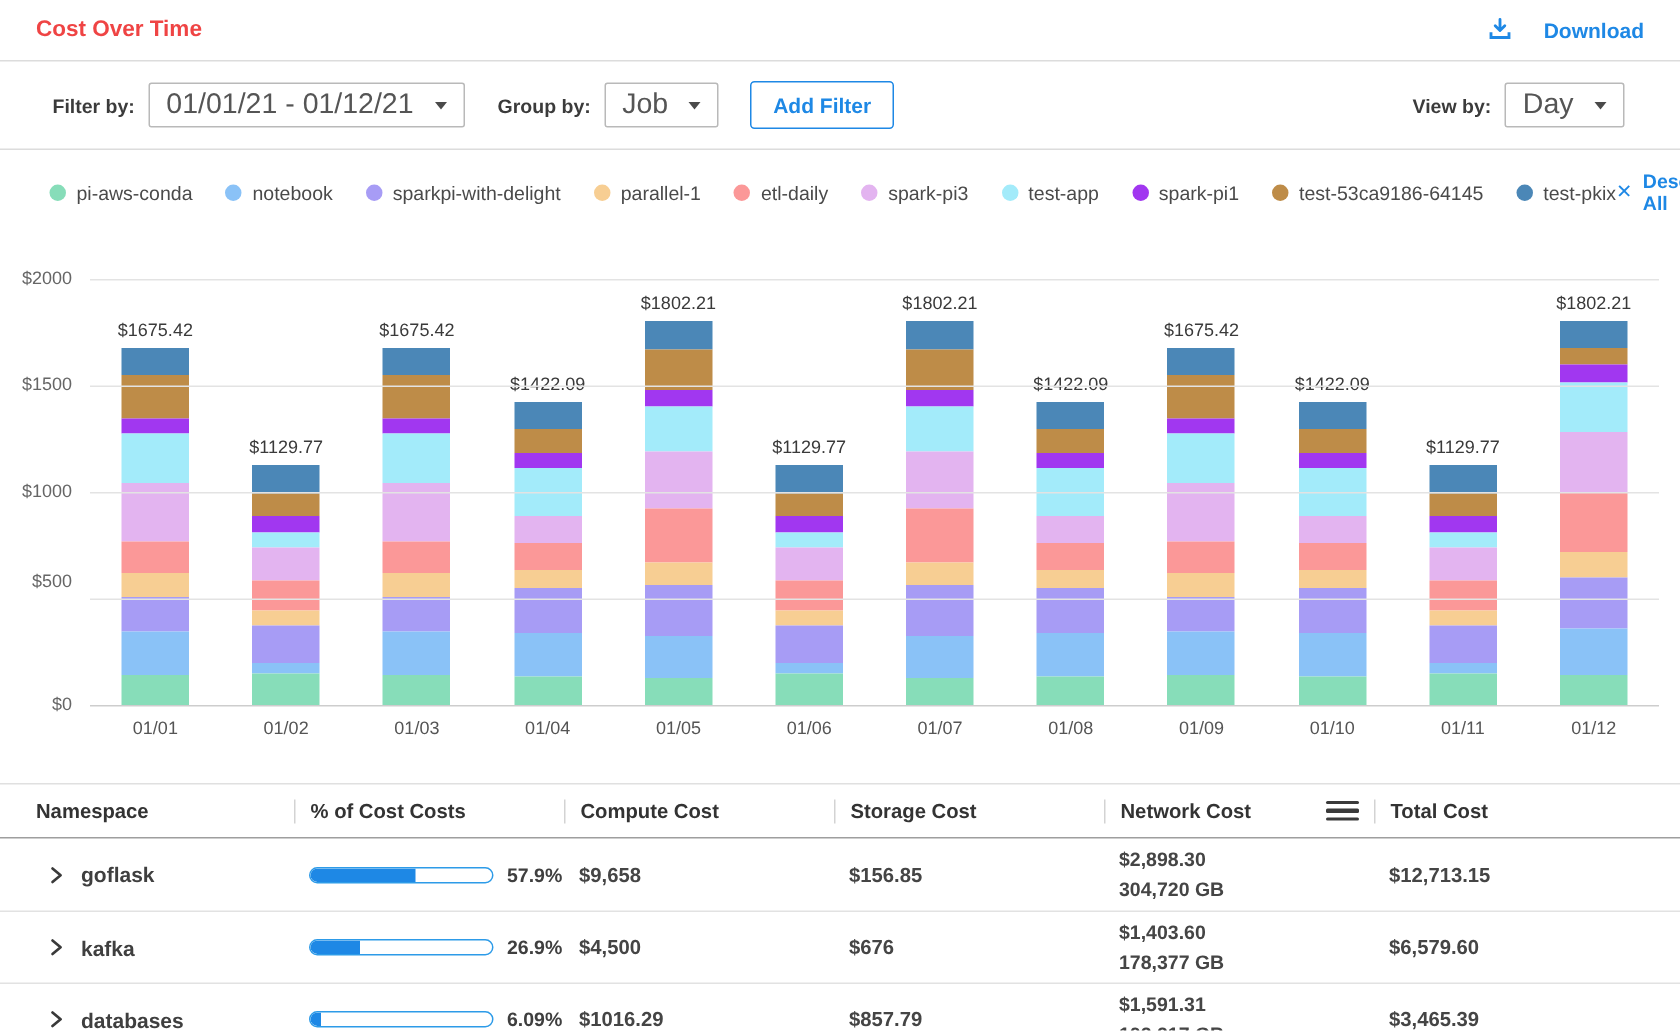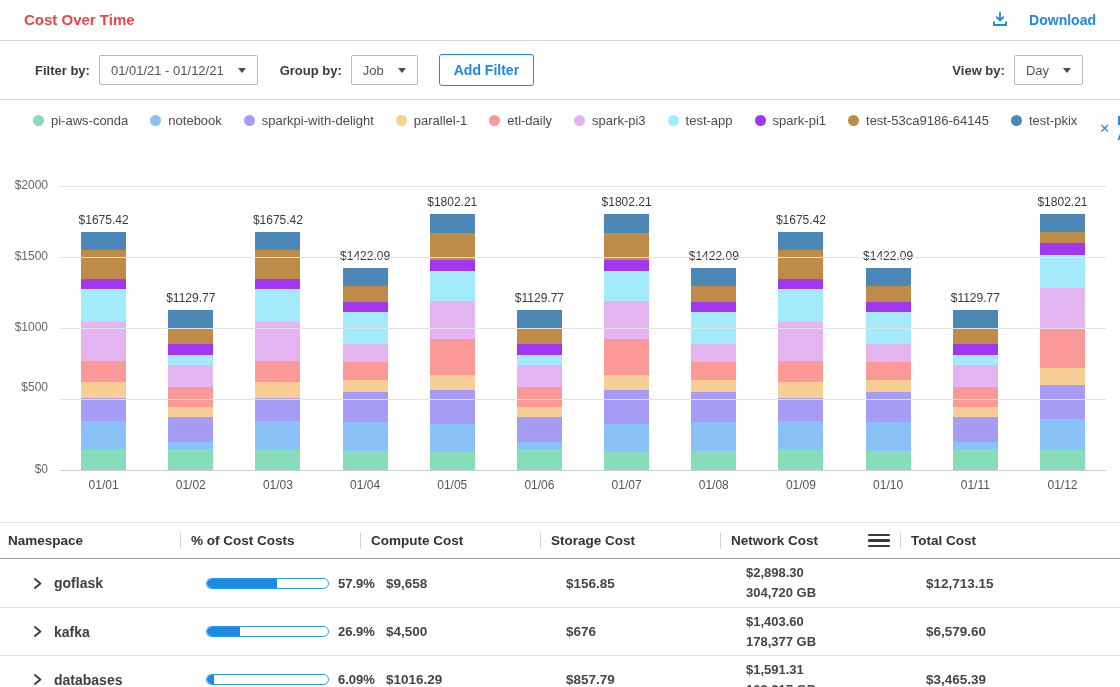--- a/index.html
+++ b/index.html
@@ -11,32 +11,32 @@
     padding:11px 24px 12px 24px; border-bottom:1px solid #DCDCDC; }
   .hdr-title { font-size:15px; font-weight:700; color:#ef4444; }
   .download { display:flex; align-items:center; gap:21px; color:#1E88E5;
     font-size:14px; font-weight:700; cursor:pointer; }
 
   
   .filter-bar { display:flex; align-items:center; padding:13px 37px 13px 35px;
     border-bottom:1px solid #DCDCDC; }
   .fb-label { font-size:13px; font-weight:700; color:#3B3B3B; margin-right:9px; }
   .select-box { display:flex; align-items:center; gap:14px; border:1px solid #B9B9B9;
-    border-radius:2px; background:#fff; padding:6px 11px; font-size:13px; color:#555;
+    border-radius:2px; background:#fff; padding:6px 11px; font-size:19px; color:#555;
     height:30px; cursor:pointer; }
   .caret { width:0; height:0; border-left:4.5px solid transparent;
     border-right:4.5px solid transparent; border-top:5.5px solid #4A4A4A; }
   .gap-l { margin-left:22px; }
   .add-filter { margin-left:21px; border:1px solid #1E88E5; color:#1E88E5;
     background:#fff; font-weight:700; font-size:14px; padding:0 14px; height:32px;
     border-radius:3px; cursor:pointer; font-family:inherit; }
   .view-by { margin-left:auto; display:flex; align-items:center; }
 
   
-  .legend { display:flex; align-items:flex-start; flex-wrap:nowrap; gap:22px;
+  .legend { display:flex; align-items:center; flex-wrap:nowrap; 
     padding:13px 24px 13px 33px; font-size:13px; color:#4A4A4A; }
   .legend-item { display:flex; align-items:center; gap:7px; cursor:pointer; white-space:nowrap; }
   .dot { width:11px; height:11px; border-radius:50%; flex:0 0 auto; }
   .deselect { display:flex; align-items:center; gap:7px; color:#1E88E5;
     font-weight:700; font-size:13px; cursor:pointer; }
   .deselect .x { font-size:13px; font-weight:700; }
 
   
   .chart { position:relative; height:340px; }
   .y-axis { position:absolute; left:0; top:30px; width:48px; height:284px; }
@@ -49,21 +49,21 @@
   .slot { flex:1; display:flex; flex-direction:column; justify-content:flex-end;
     align-items:center; }
   .bar-total { font-size:12px; color:#3A3A3A; margin-bottom:5px; white-space:nowrap; }
   .stack { width:45px; display:flex; flex-direction:column-reverse; }
   .x-labels { position:absolute; left:60px; right:14px; top:322px; display:flex; }
   .x-label { flex:1; text-align:center; font-size:12px; color:#555; }
 
   
   .tbl { margin-top:26px; border-top:1px solid #E0E0E0; }
   .thead { display:grid; grid-template-columns:172px 180px 180px 180px 180px 1fr;
-    padding:0 8px; height:36px; border-bottom:1px solid #9E9E9E; }
+    padding:0 24px; height:36px; border-bottom:1px solid #9E9E9E; }
   .th { display:flex; align-items:center; font-size:13.5px; font-weight:700; color:#333; }
   .vdiv { width:1px; height:16px; background:#D3D3D3; margin-right:10px; flex:0 0 auto; }
   .hamburger { margin-left:auto; margin-right:10px; width:22px; height:14px;
     display:flex; flex-direction:column; justify-content:space-between; cursor:pointer; }
   .hamburger i { display:block; height:2.4px; background:#3A3A3A; border-radius:1px; }
   .trow { display:grid; grid-template-columns:172px 180px 180px 180px 180px 1fr;
     padding:0 24px; height:48px;font-weight:bold; }
   .trow + .trow { border-top:1px solid #E2E2E2; }
   .tcell { display:flex; align-items:center; font-size:13.5px; color:#454545;
     padding-left:10px; }

